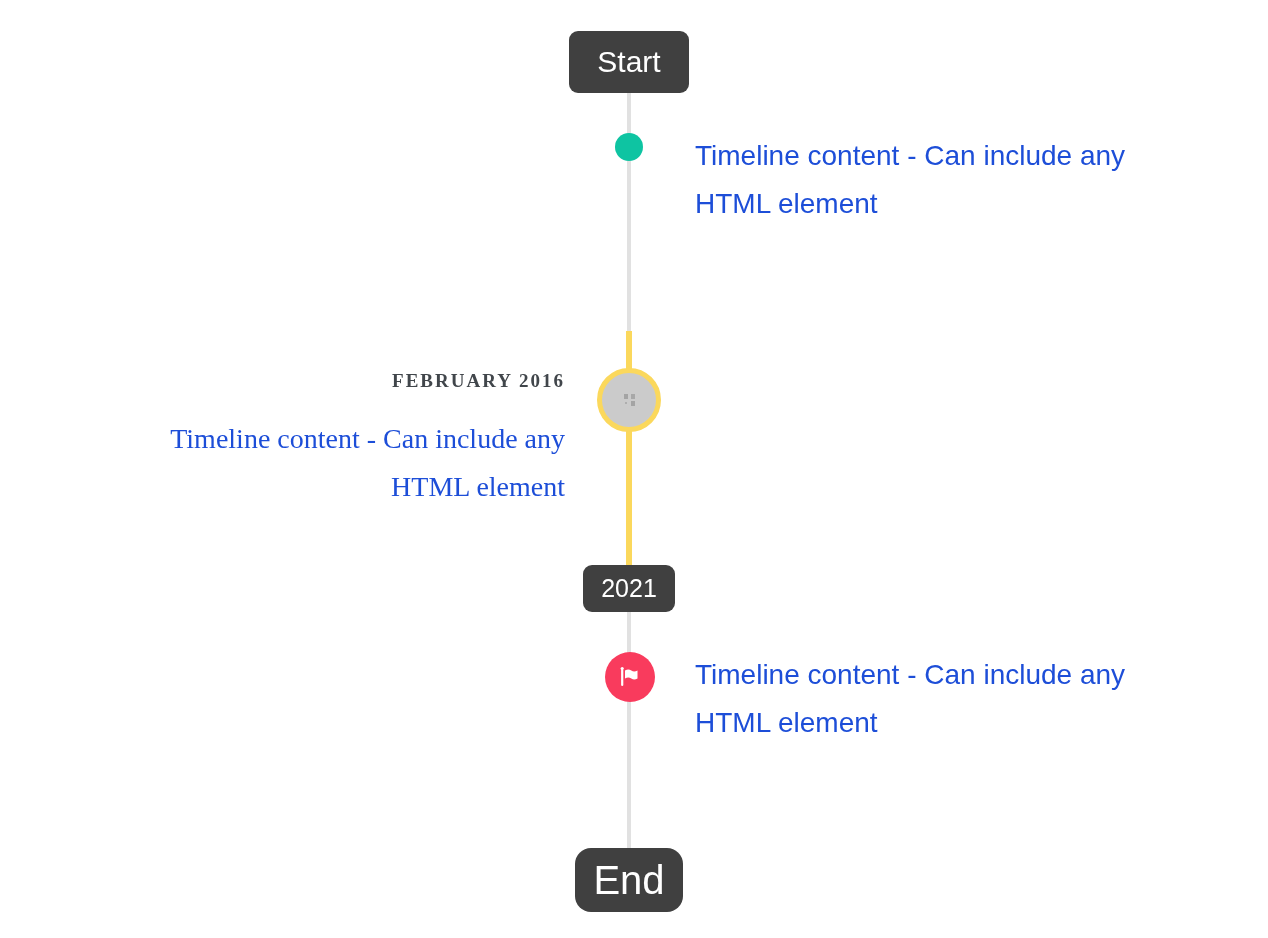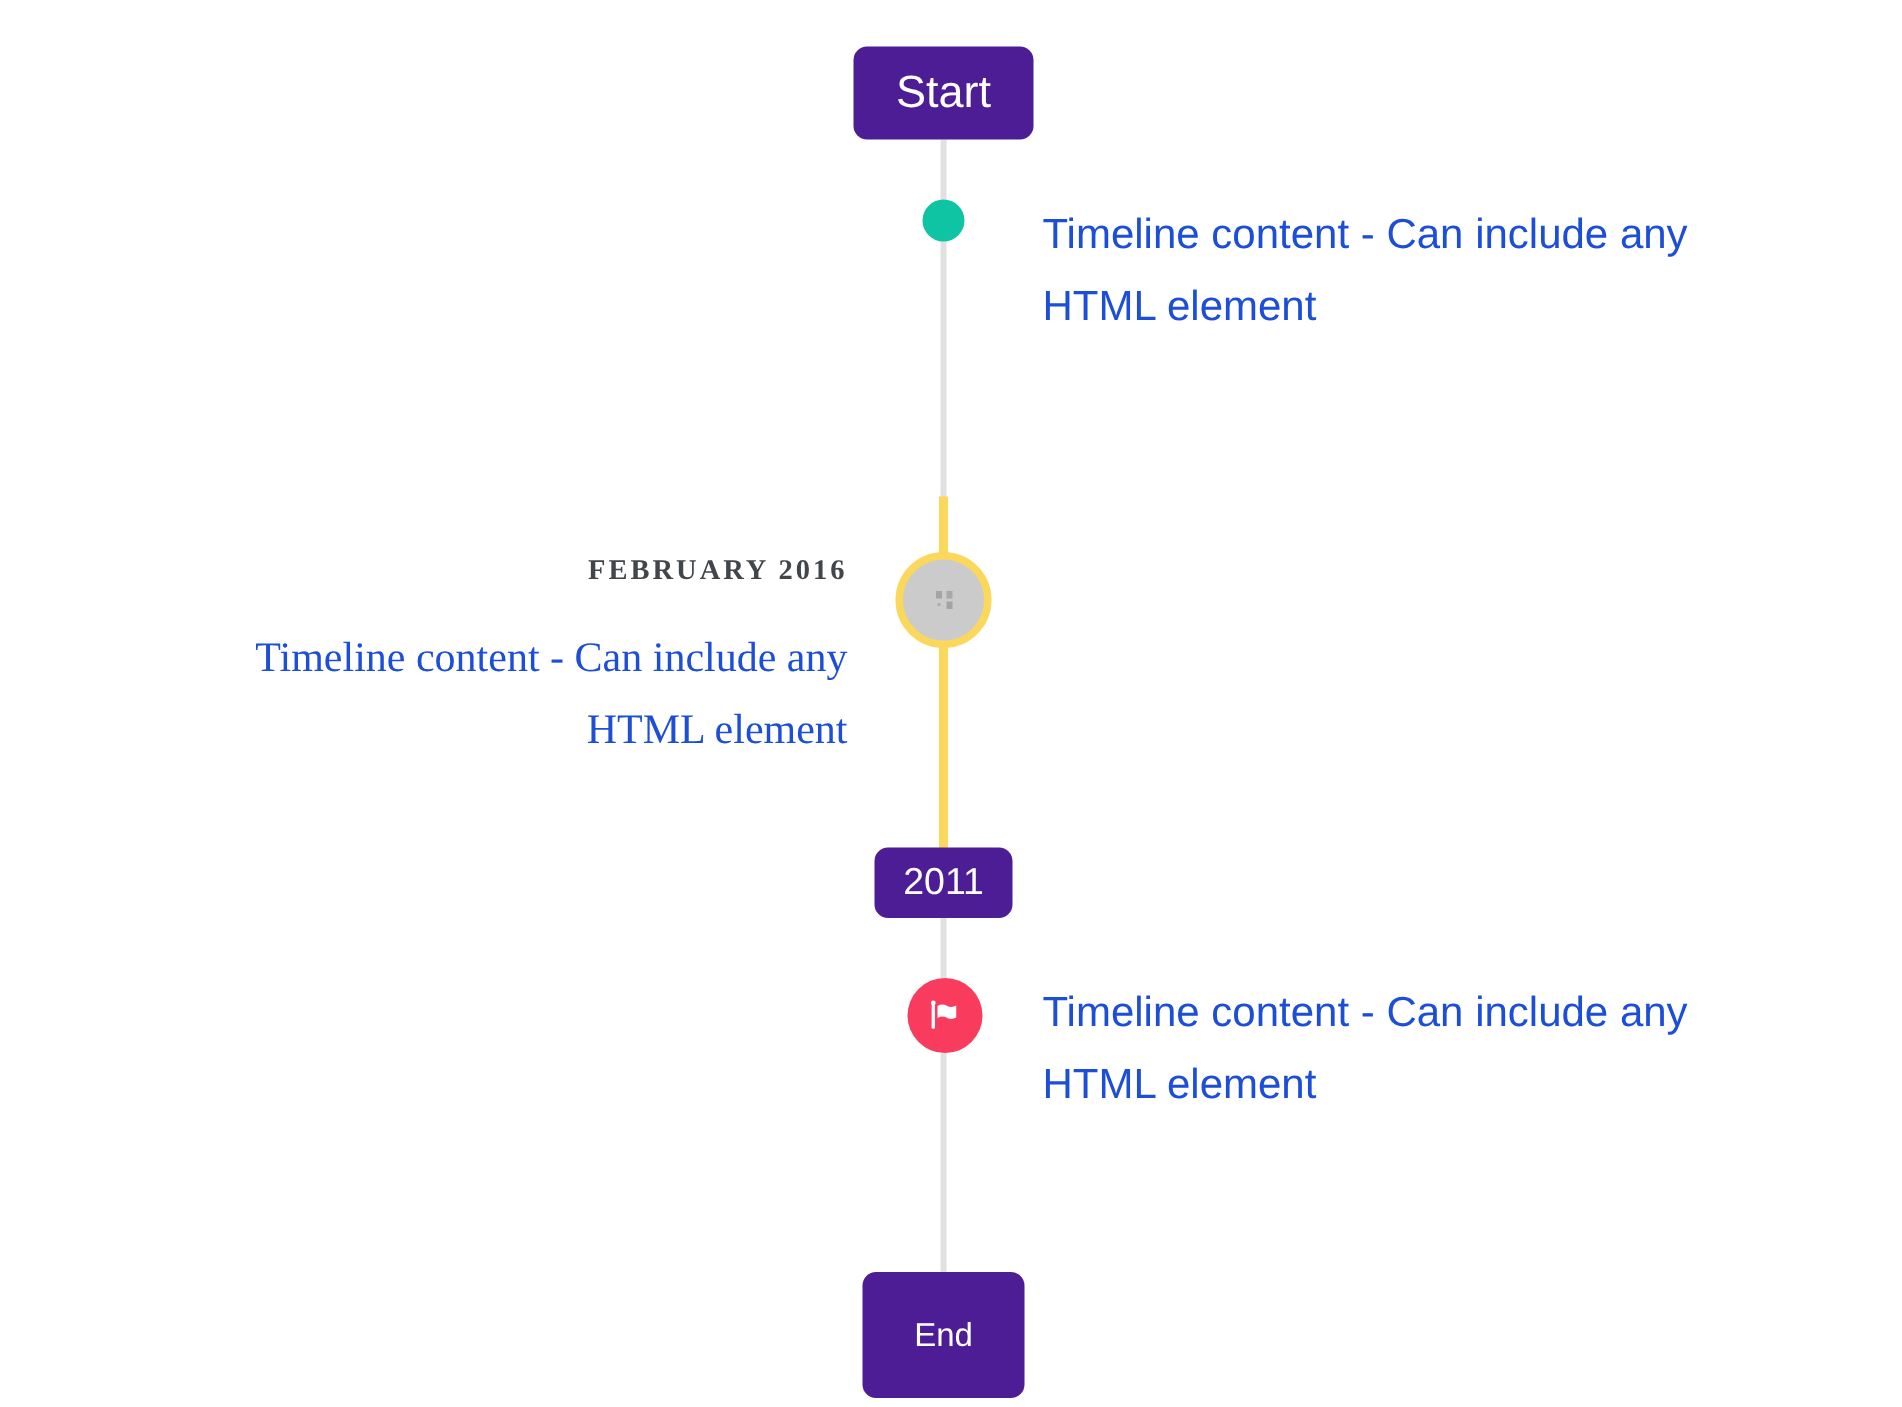--- a/index.html
+++ b/index.html
@@ -30,30 +30,30 @@
     left: 626px;
     top: 331px;
     width: 6px;
     height: 235px;
     background: #fbd85c;
   }
 
   
   .badge {
     position: absolute;
-    background: #4c1d95;
+    background: #404040;
     color: #ffffff;
     display: flex;
     align-items: center;
     justify-content: center;
     border-radius: 9px;
   }
   .badge-start { left: 569px; top: 31px;  width: 120px; height: 62px; font-size: 30px; }
   .badge-year  { left: 583px; top: 565px; width: 92px;  height: 47px; font-size: 25px; }
-  .badge-end   { left: 575px; top: 848px; width: 108px; height: 84px; font-size: 22px; }
+  .badge-end   { left: 575px; top: 848px; width: 108px; height: 64px; font-size: 40px; border-radius: 16px; }
 
   
   .marker {
     position: absolute;
     border-radius: 50%;
     display: flex;
     align-items: center;
     justify-content: center;
     box-sizing: border-box;
   }
@@ -137,21 +137,21 @@
 
   <div class="entry entry-left entry-feb">
     <div class="entry-title">FEBRUARY 2016</div>
     <div class="entry-body">
       <div class="body-line">Timeline content - Can include any</div>
       <div class="body-line">HTML element</div>
     </div>
   </div>
 
   <div class="badge badge-year">
-    <span>2011</span>
+    <span>2021</span>
   </div>
 
   <div class="marker marker-flag">
     <span style="display:flex;">
       <svg width="24" height="24" viewBox="0 0 24 24" xmlns="http://www.w3.org/2000/svg">
         <circle cx="4.2" cy="3.6" r="1.6" fill="#ffffff"></circle>
         <rect x="3.1" y="4.5" width="2.2" height="16.5" rx="1.1" fill="#ffffff"></rect>
         <path d="M7 5.6 C9.2 4.3 11.3 4.3 13.3 5.5 C15.3 6.7 17.3 6.7 19.5 5.4 L19.5 13.4 C17.3 14.7 15.3 14.7 13.3 13.5 C11.3 12.3 9.2 12.3 7 13.6 Z" fill="#ffffff"></path>
       </svg>
     </span>

